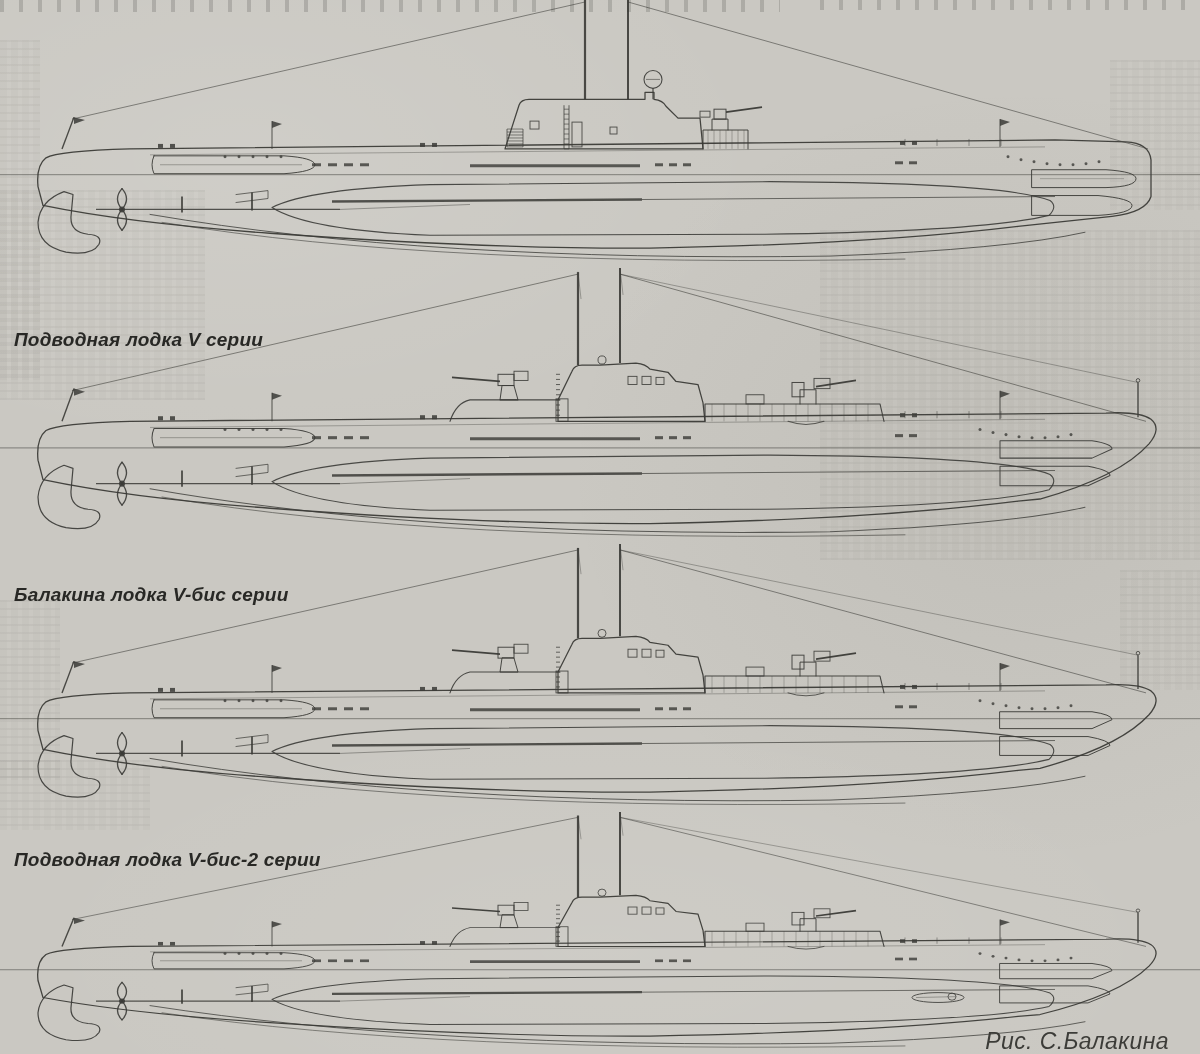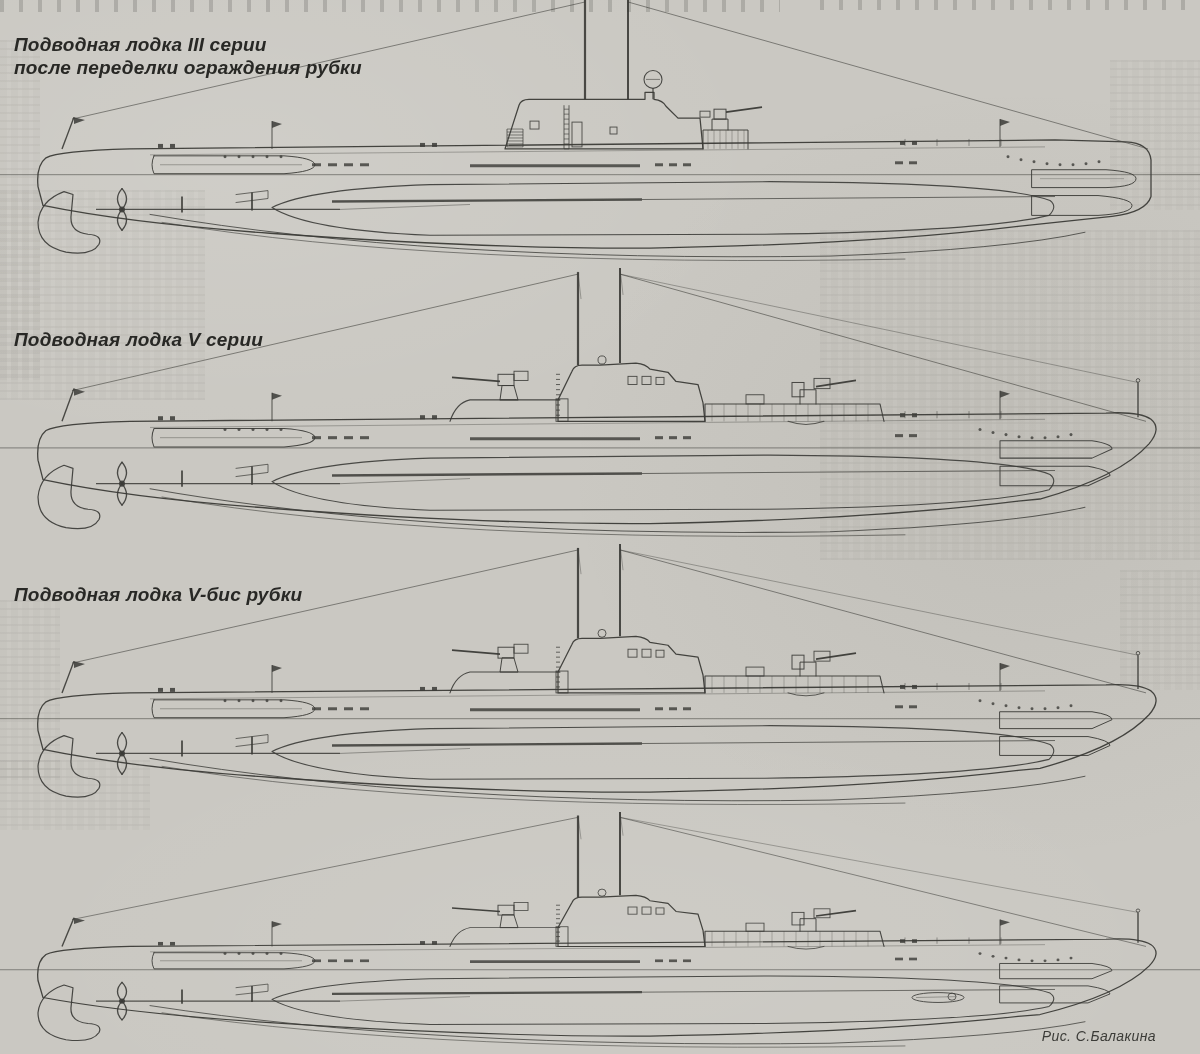--- a/index.html
+++ b/index.html
@@ -11,22 +11,22 @@
       radial-gradient(ellipse 1000px 400px at 50% 90%, rgba(255,255,255,.07), transparent 60%),
       var(--paper,#cac8c2);
     font-family:"Liberation Sans", sans-serif;
   }
   .label{
     position:absolute;left:14px;z-index:5;
     font-style:italic;font-weight:bold;font-size:19px;line-height:23px;
     color:var(--label-ink,#282825);letter-spacing:.2px;white-space:nowrap;
   }
   .credit{
-    position:absolute;right:44px;top:1028px;z-index:5;
-    font-style:italic;font-size:14px;color:#3c3c38;letter-spacing:.4px;
+    position:absolute;right:31px;top:1028px;z-index:5;
+    font-style:italic;font-size:23px;color:#3c3c38;letter-spacing:.4px;
   }
   .sub-svg{position:absolute;left:0;display:block;}
   
   .ghost{
     position:absolute;z-index:1;opacity:.5;filter:blur(.7px);pointer-events:none;
     background:
       repeating-linear-gradient(180deg, rgba(104,102,96,.14) 0 2px, transparent 2px 8px),
       repeating-linear-gradient(90deg, rgba(104,102,96,.07) 0 7px, transparent 7px 11px);
   }
   .edge-speck{
@@ -42,29 +42,28 @@
   <div class="edge-speck" style="left:0;top:0;width:780px;height:12px"></div>
   <div class="edge-speck" style="left:820px;top:0;width:380px;height:10px"></div>
   <div class="ghost" style="left:0;top:40px;width:40px;height:340px"></div>
   <div class="ghost" style="left:0;top:190px;width:205px;height:210px"></div>
   <div class="ghost" style="left:0;top:600px;width:60px;height:180px"></div>
   <div class="ghost" style="left:820px;top:230px;width:380px;height:330px"></div>
   <div class="ghost" style="left:1110px;top:60px;width:90px;height:150px"></div>
   <div class="ghost" style="left:1120px;top:570px;width:80px;height:120px"></div>
   <div class="ghost" style="left:0;top:760px;width:150px;height:70px"></div>
 
-  <div class="label" style="top:33px">
-    <div>Подводная лодка III серии</div>
-    <div>после переделки ограждения рубки</div>
-  </div>
   <div class="label" style="top:328px">
     <div>Подводная лодка V серии</div>
   </div>
   <div class="label" style="top:583px">
-    <div>Подводная лодка V-бис рубки</div>
+    <div>Балакина лодка V-бис серии</div>
+  </div>
+  <div class="label" style="top:848px">
+    <div>Подводная лодка V-бис-2 серии</div>
   </div>
   <div class="credit">Рис. С.Балакина</div>
 
   <svg id="sub1" class="sub-svg" style="top:0;height:268px;width:1200px" viewBox="0 0 1200 270" preserveAspectRatio="none">
       <g>
         <line x1="0" y1="176" x2="1200" y2="176" stroke="#3b3b37" stroke-width="0.9" opacity="0.6"></line>
       </g>
       <g>
         <path d="M130,150 Q58,152 46,159 Q36,167 38,188 L43,207 Q130,225 270,235 Q490,251 650,250 Q870,246 1018,228 L1112,218 Q1146,214 1151,198 L1151,161 Q1149,144 1126,143 L1055,141 L130,150 Z" fill="none" stroke="#3b3b37" stroke-width="1.3" opacity="0.95" stroke-linejoin="round" stroke-linecap="round"></path>
         <line x1="150" y1="156" x2="1045" y2="148" stroke="#3b3b37" stroke-width="0.7" opacity="0.5"></line>

